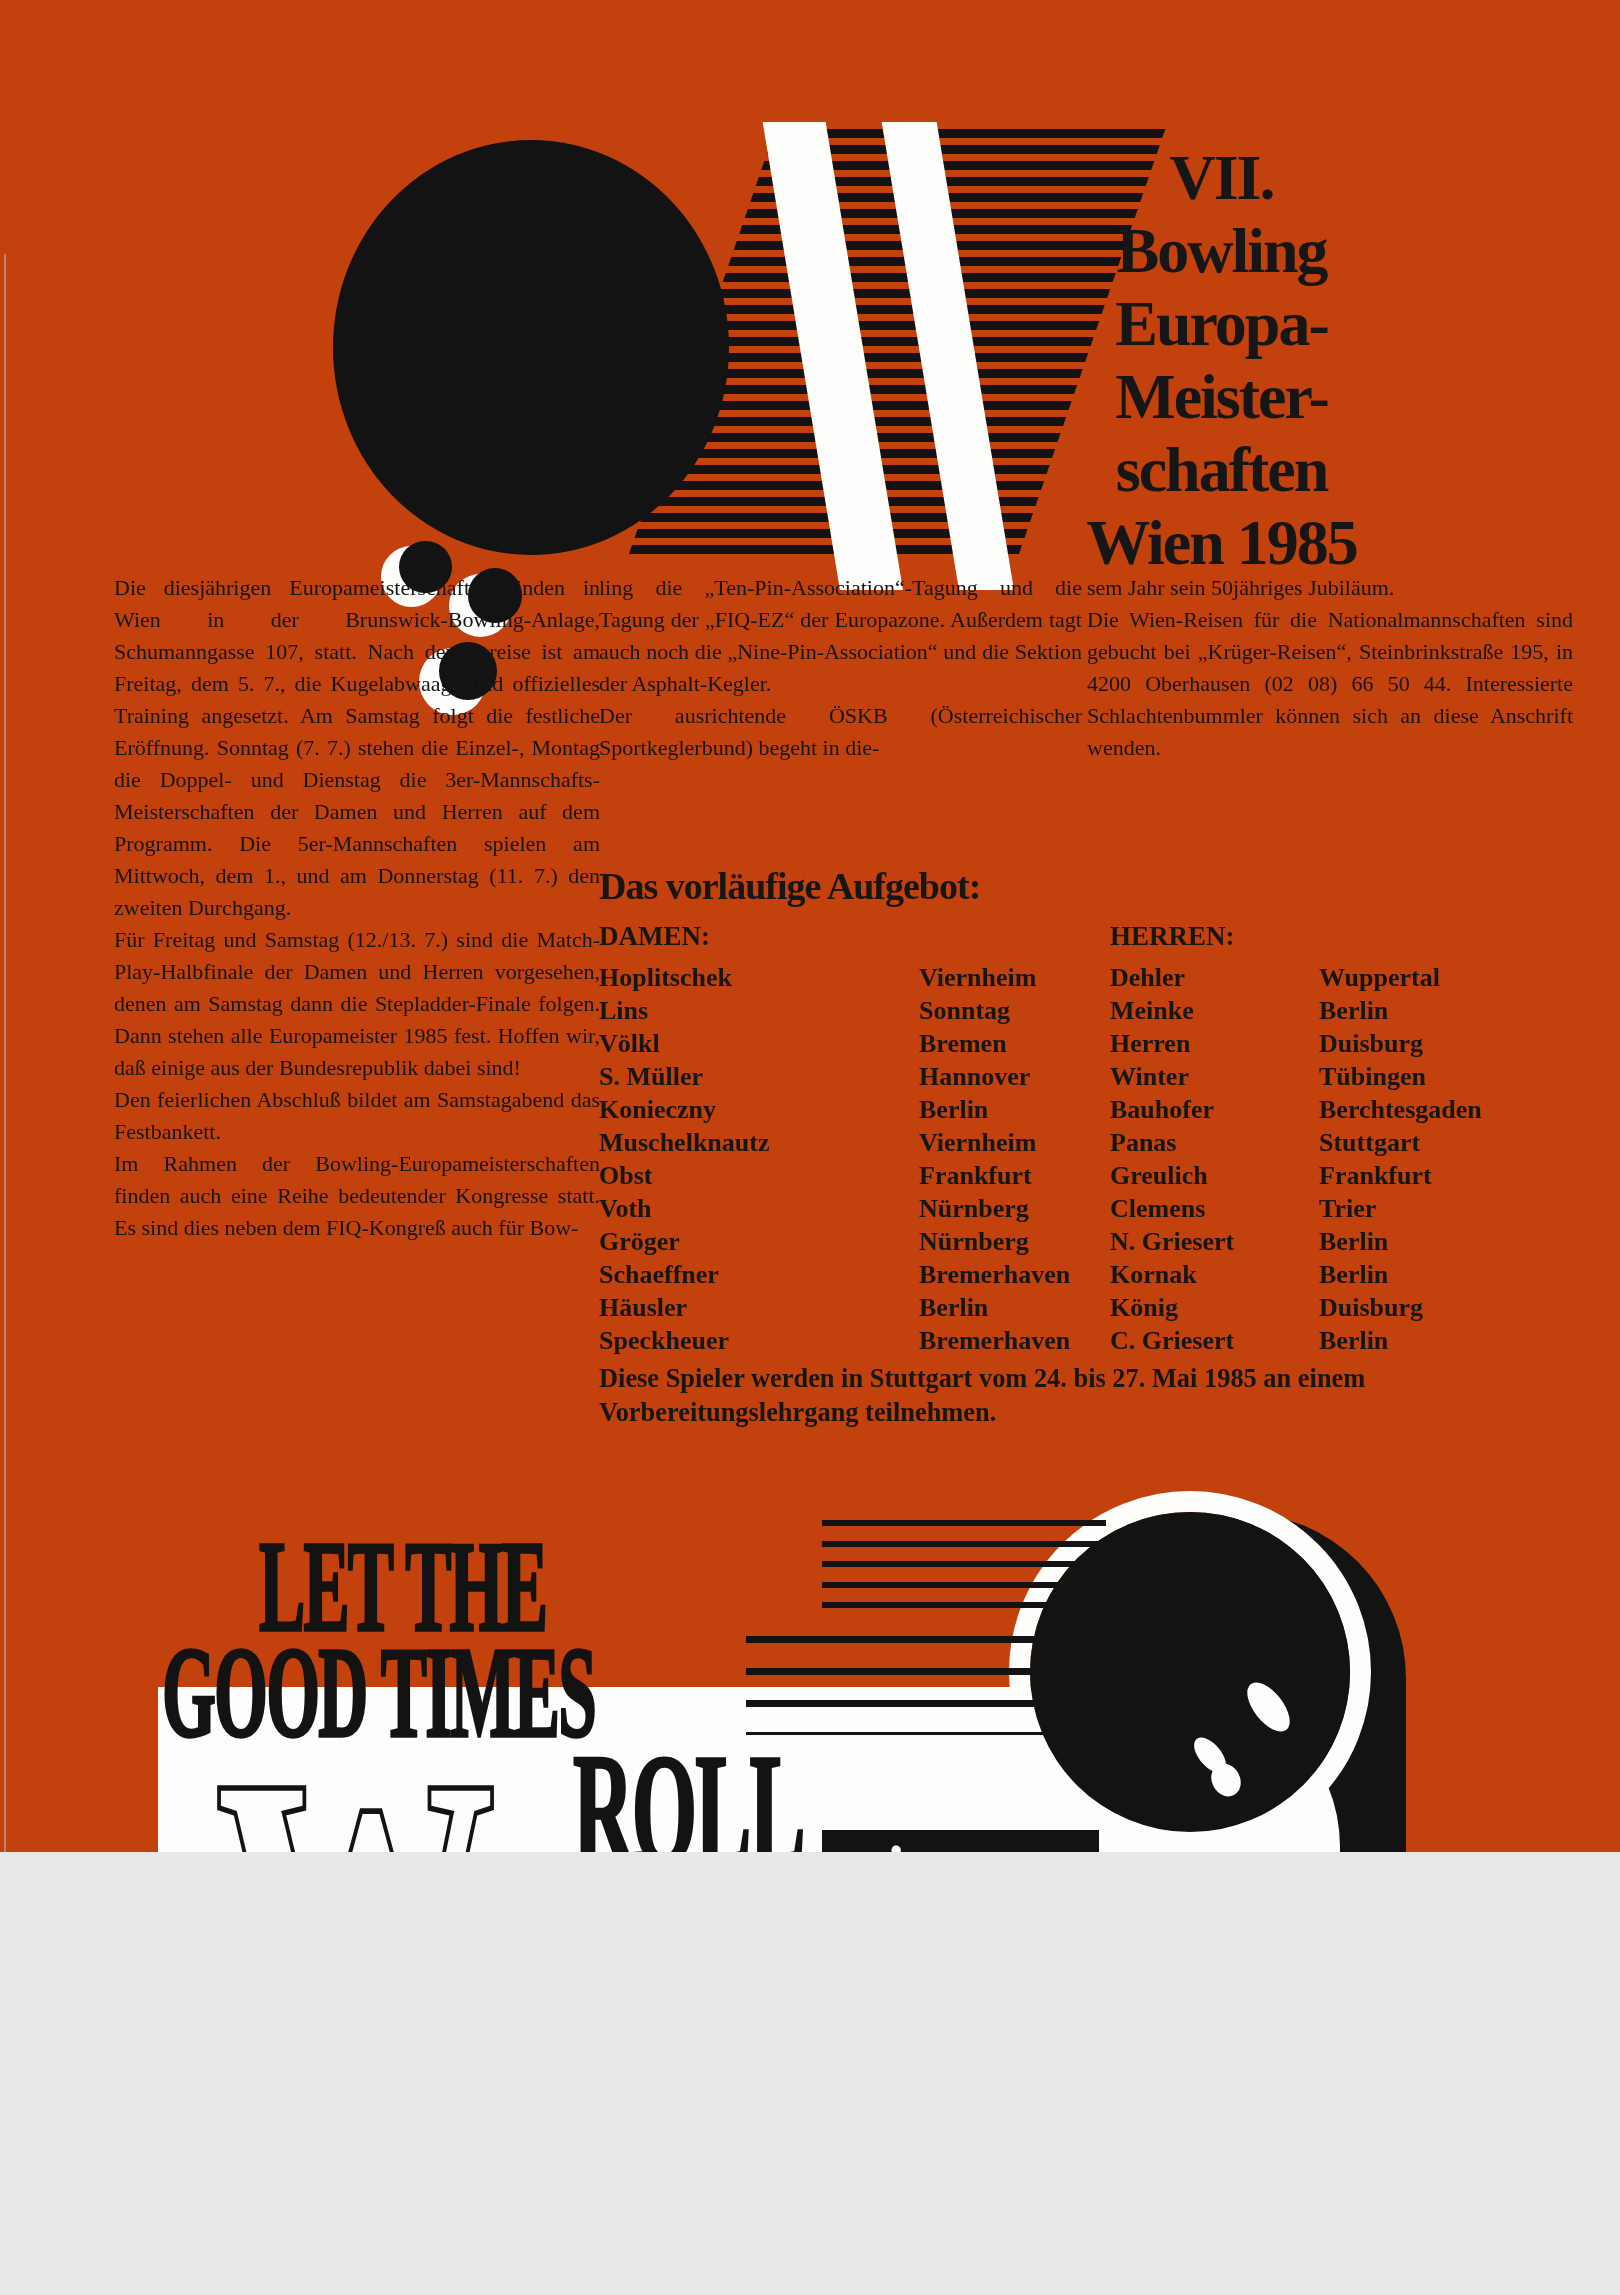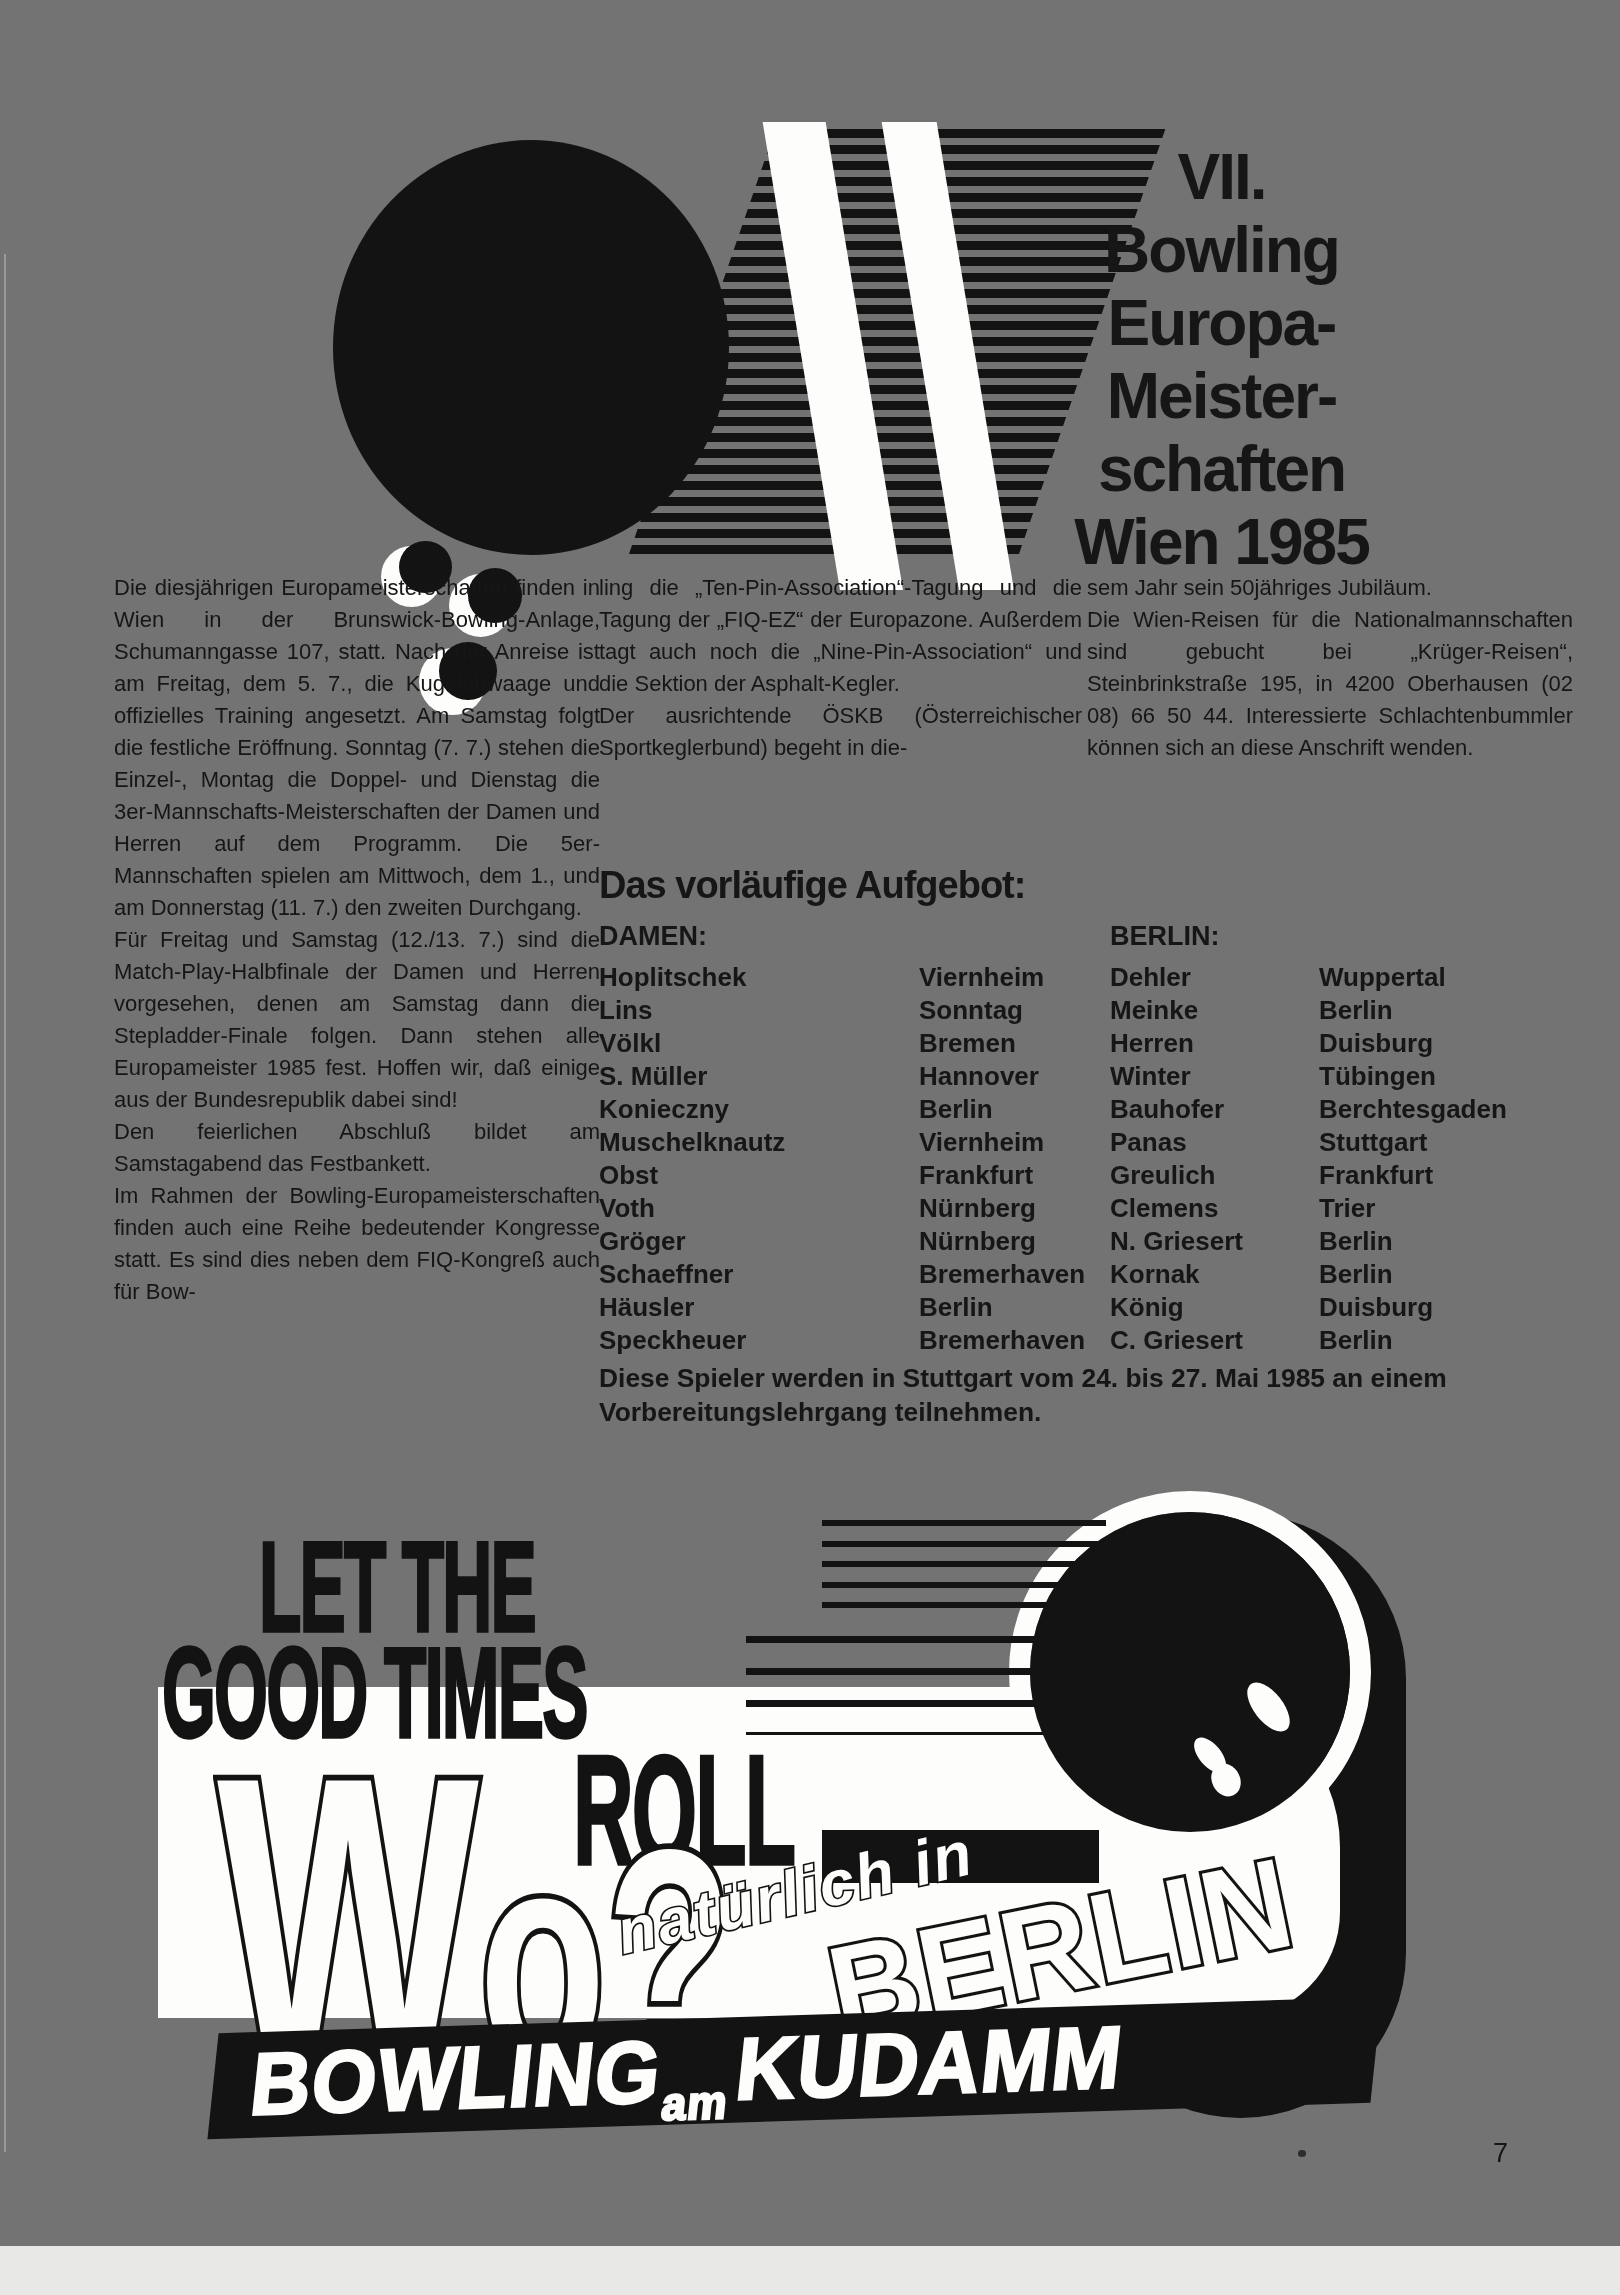--- a/index.html
+++ b/index.html
@@ -1,17 +1,17 @@
 <!DOCTYPE html>
 <html style="font-size:10.6px"><head>
 <meta charset="utf-8">
 <style>
   html,body{margin:0;padding:0;background:#e8e8e6;}
-  .page{position:relative;width:1621px;height:2246px;background:#737373;
-        font-family:Liberation Sans, sans-serif;color:#161616;overflow:hidden;}
+  .page{position:relative;width:1621px;height:1852px;background:#c2410c;
+        font-family:Liberation Serif, serif;color:#161616;overflow:hidden;}
   .abs{position:absolute;}
 
   
   .edge-line{left:4px;top:254px;width:2px;height:1898px;background:#b9b9b9;opacity:.55;}
   .stray-dot{left:1298px;top:2150px;width:8px;height:6.6px;border-radius:50%;background:#2c2c2c;}
 
   
   .logo-ball{left:333px;top:140px;width:396px;height:415px;border-radius:50%;background:#131313;}
   .crescent{position:absolute;border-radius:50%;background:#fdfdfb;}
   .crescent::after{content:"";position:absolute;width:86%;height:86%;border-radius:50%;
@@ -188,21 +188,21 @@
     </div>
 
     <div class="r-row">
       <span class="r-name">Speckheuer</span>
       <span class="r-city">Bremerhaven</span>
     </div>
   </div>
   </div>
 
   <div class="abs roster roster-herren">
-    <div class="grp-label">BERLIN:</div>
+    <div class="grp-label">HERREN:</div>
     <div class="rows">
     <div class="r-row">
       <span class="r-name">Dehler</span>
       <span class="r-city">Wuppertal</span>
     </div>
 
     <div class="r-row">
       <span class="r-name">Meinke</span>
       <span class="r-city">Berlin</span>
     </div>

